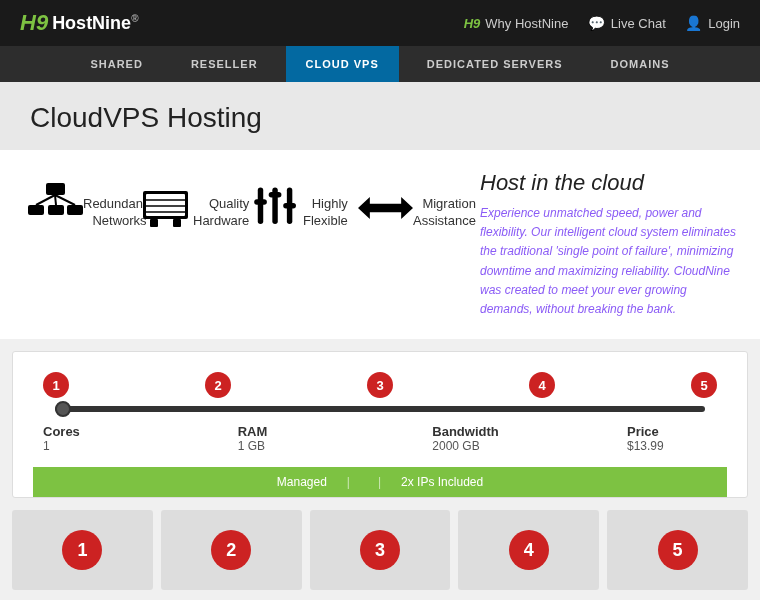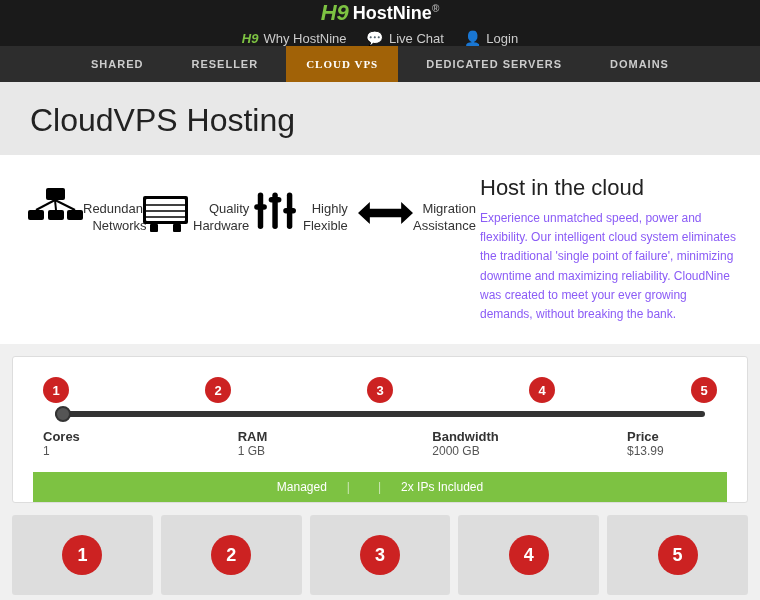--- a/index.html
+++ b/index.html
@@ -6,21 +6,20 @@
     body { font-family: Arial, sans-serif; background: #f0f0f0; width: 760px; }
 
     
     .top-nav {
       background: #1a1a1a;
       display: flex;
       align-items: center;
       justify-content: space-between;
       padding: 0 20px;
       height: 46px;
-      flex-direction: column;
     }
     .logo {
       display: flex;
       align-items: center;
       gap: 4px;
     }
     .logo-h9 {
       color: #7dc242;
       font-weight: bold;
       font-size: 22px;
@@ -69,31 +68,30 @@
       font-weight: bold;
       letter-spacing: 1px;
       padding: 0 20px;
       height: 100%;
       display: flex;
       align-items: center;
       text-transform: uppercase;
     }
     .sec-nav a.active {
       color: white;
-      background: #a16207;
-      font-family: Liberation Serif, serif;
+      background: #0369a1;
     }
 
     
     .page-title-section {
       background: #e8e8e8;
       padding: 20px 30px 16px 30px;
     }
     .page-title-section h1 {
-      font-size: 32px;
+      font-size: 28px;
       font-weight: normal;
       color: #222;
     }
 
     
     .features-section {
       background: white;
       padding: 20px 20px;
       display: flex;
       gap: 0;
@@ -133,20 +131,21 @@
     .migration-icon svg,
     .flexible-icon svg {
       width: 55px;
       height: 50px;
     }
 
     .host-cloud {
       flex: 1;
       padding: 0 0 0 20px;
       border-left: none;
+      font-style: italic;
     }
     .host-cloud h2 {
       font-size: 22px;
       font-weight: normal;
       color: #222;
       margin-bottom: 8px;
     }
     .host-cloud p {
       font-size: 12px;
       color: #8b5cf6;

